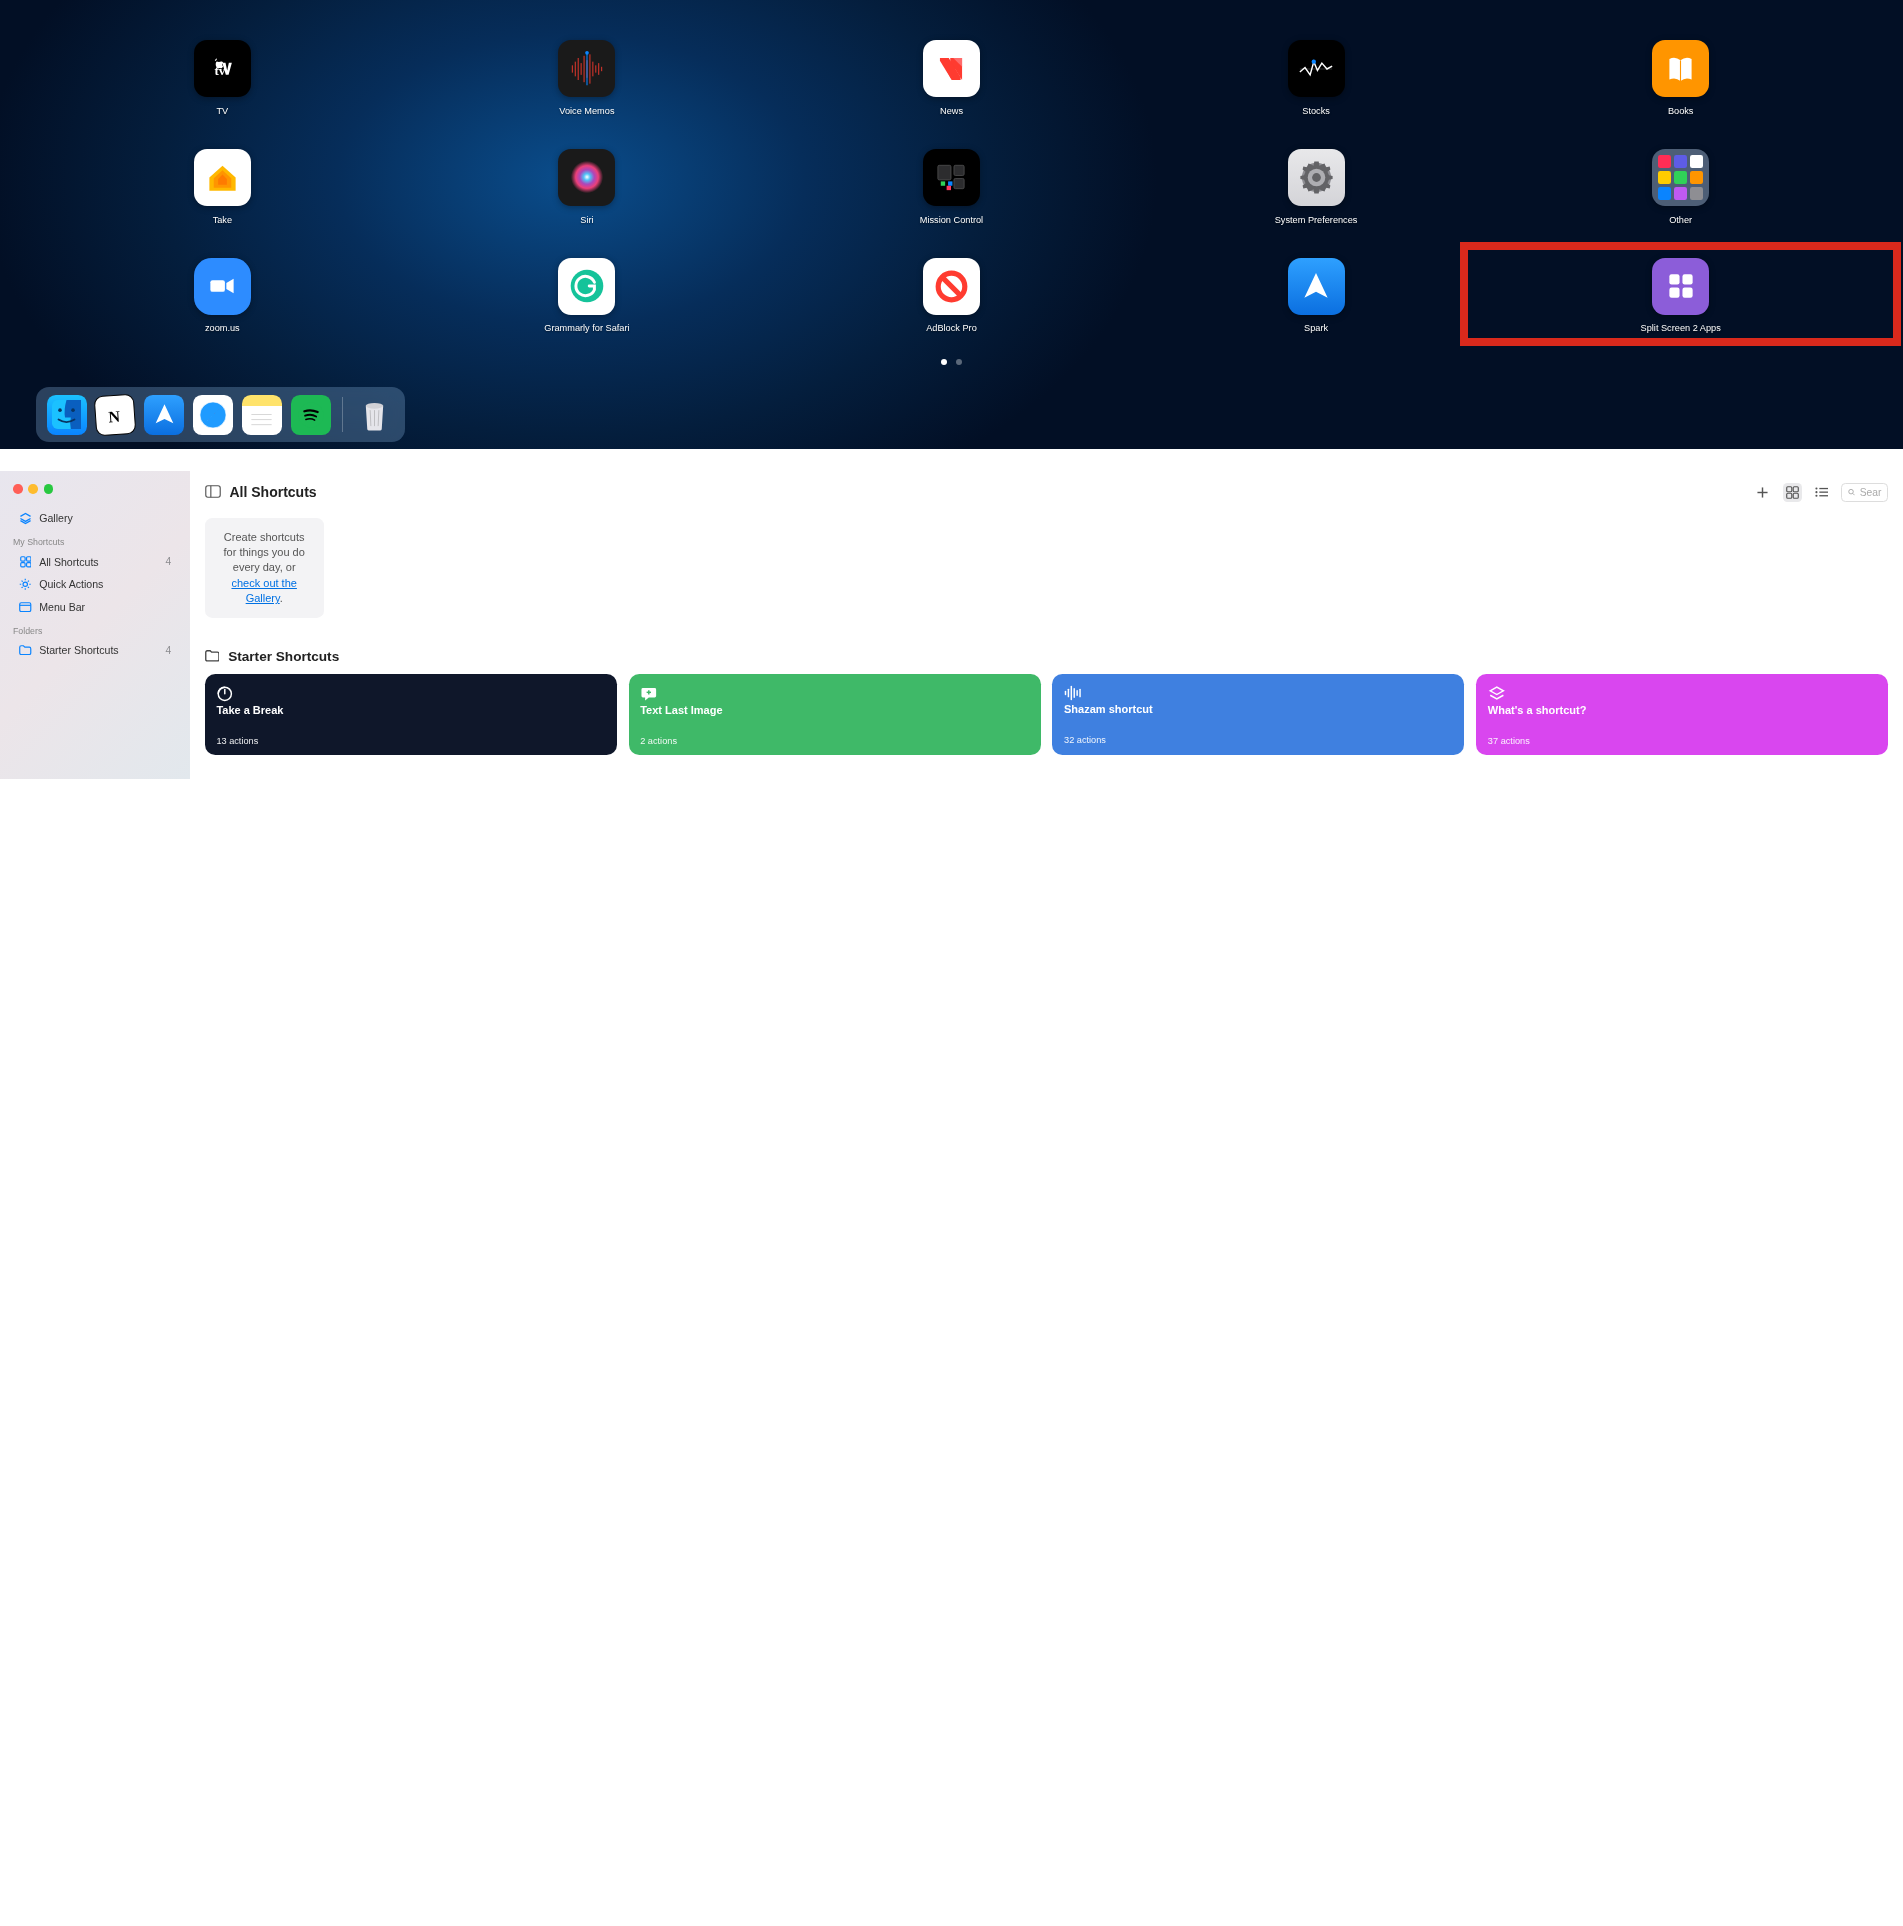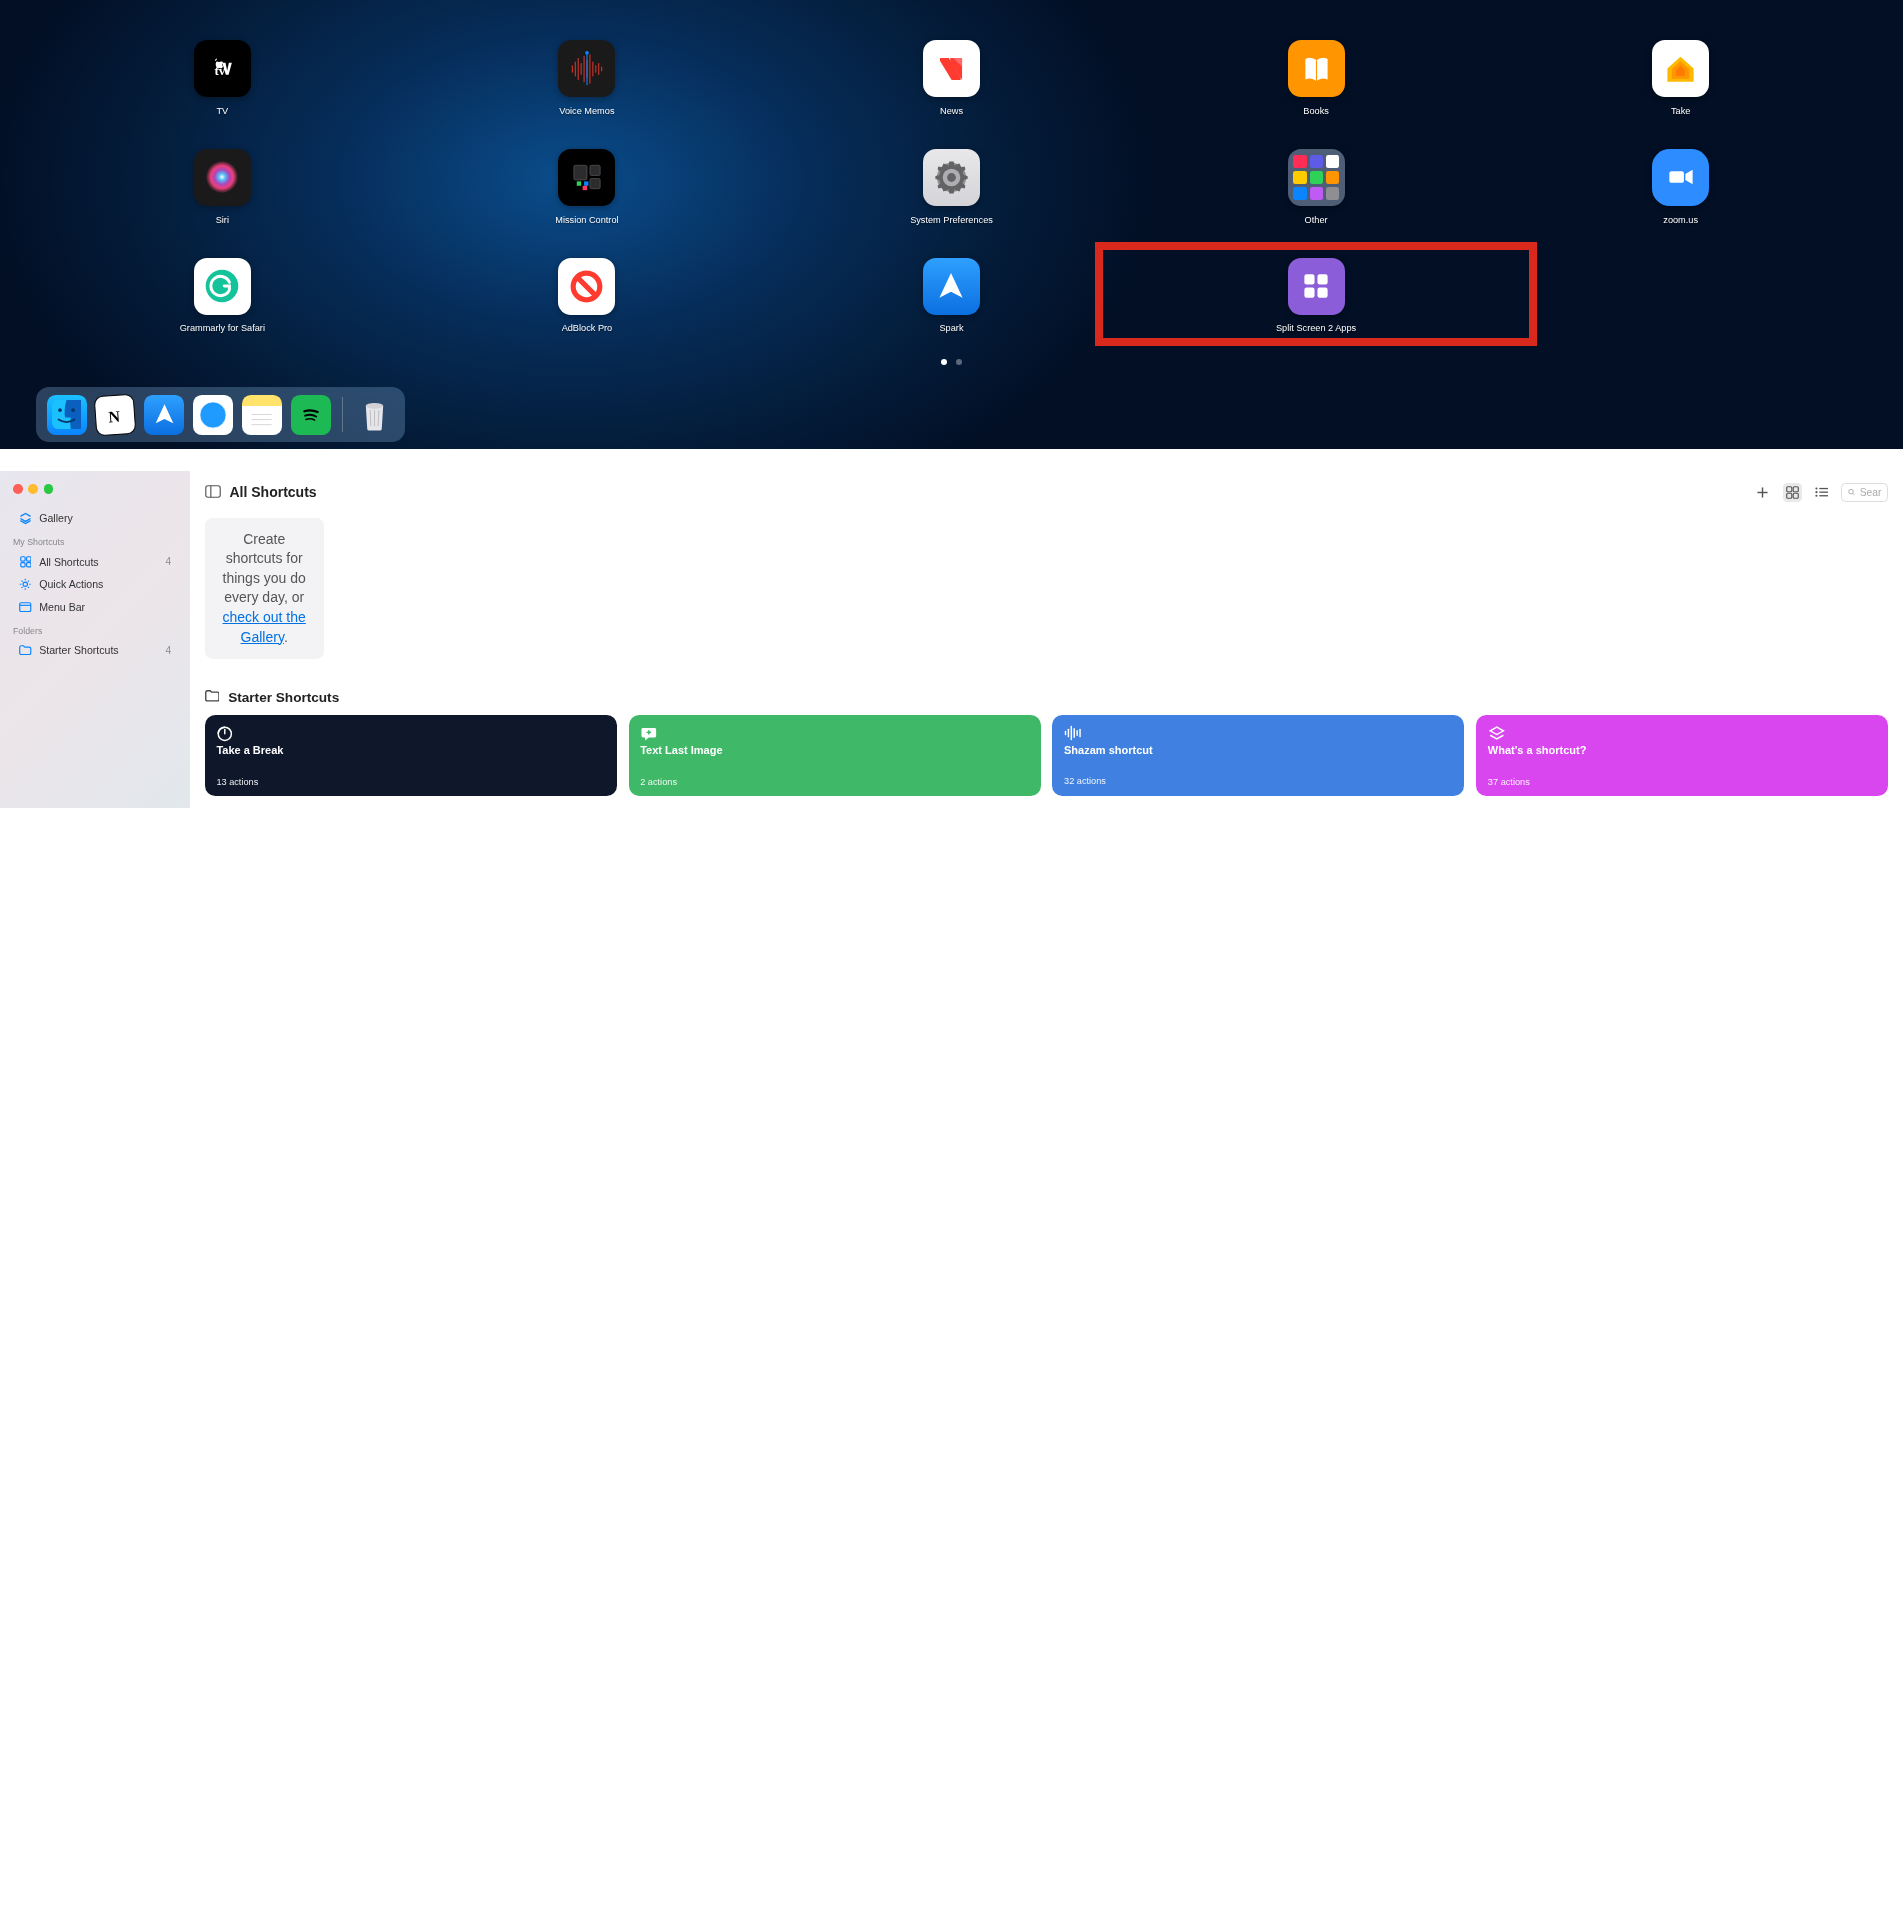--- a/index.html
+++ b/index.html
@@ -43,21 +43,21 @@
 
 .sc-main { flex: 1; padding: 11.7px 14.7px; background: #fff; }
 .sc-header { display: flex; align-items: center; justify-content: space-between; margin-bottom: 16px; }
 .sc-header-left { display: flex; align-items: center; gap: 8.8px; }
 .sc-title { font-size: 14px; font-weight: 700; color: #222; }
 .sc-header-right { display: flex; align-items: center; gap: 10.3px; }
 .sc-header-btn { width: 19px; height: 19px; display: flex; align-items: center; justify-content: center; color: #555; border-radius: 4.4px; }
 .sc-header-btn.active { background: #e9e9eb; }
 .sc-search { display: flex; align-items: center; gap: 4.4px; background: #fff; border: 0.7px solid #ddd; border-radius: 4.4px; padding: 2.9px 5.9px; color: #aaa; font-size: 10.3px; width: 47px; overflow: hidden; }
 
-.hint-card { background: #f3f3f5; border-radius: 7.3px; padding: 11.7px 13px; width: 119px; font-size: 14px; color: #555; text-align: center; line-height: 1.4; margin-bottom: 31px; }
+.hint-card { background: #f3f3f5; border-radius: 7.3px; padding: 11.7px 13px; width: 119px; font-size: 11px; color: #555; text-align: center; line-height: 1.4; margin-bottom: 31px; }
 .hint-card a { color: #0071e3; text-decoration: underline; }
 
 .sc-section-header { display: flex; align-items: center; gap: 8.8px; margin-bottom: 10.3px; }
 .sc-section-title { font-size: 13.6px; font-weight: 700; color: #222; }
 
 .sc-cards { display: grid; grid-template-columns: repeat(4, 1fr); gap: 11.7px; }
 .sc-card { border-radius: 10.3px; padding: 10.3px 11.7px; color: #fff; height: 81px; display: flex; flex-direction: column; justify-content: space-between; }
 .sc-card-icon { width: 19px; height: 19px; }
 .sc-card-title { font-size: 11px; font-weight: 700; line-height: 1.2; }
 .sc-card-sub { font-size: 9.2px; opacity: .92; margin-top: 19px; }
@@ -132,20 +132,30 @@
         <svg width="34" height="34" viewBox="0 0 46 46">
             <path fill="#ff3b30" d="M8 8 L22 30 L22 8 L38 8 L24 30 L24 38 L8 8 Z"></path>
             <path fill="#ff3b30" d="M38 8 L38 38 L24 16 L38 8 Z" opacity="1"></path>
             <polygon fill="#ff3b30" points="8,8 20,8 36,34 36,38 24,38 8,12"></polygon>
             <polygon fill="#ff6b6b" points="26,8 38,8 38,20"></polygon>
           </svg>
       </div>
       <span class="app-label">News</span>
     </div>
 
+    <div class="app-item">
+      <div class="app-icon-wrap bg-stocks">
+        <svg width="44" height="44" viewBox="0 0 60 60">
+            <line x1="8" y1="30" x2="52" y2="30" stroke="#444" stroke-width="1"></line>
+            <polyline points="8,34 15,28 22,38 27,20 32,32 38,22 45,30 52,26" fill="none" stroke="#fff" stroke-width="2"></polyline>
+            <circle cx="27" cy="20" r="3" fill="#0a84ff"></circle>
+          </svg>
+      </div>
+      <span class="app-label">Stocks</span>
+    </div>
 
     <div class="app-item">
       <div class="app-icon-wrap bg-books">
         <svg width="37" height="37" viewBox="0 0 50 50">
             <path fill="#fff" d="M10 12 Q18 8 25 14 Q32 8 40 12 L40 40 Q32 36 25 42 Q18 36 10 40 Z"></path>
             <line x1="25" y1="14" x2="25" y2="42" stroke="#ff9500" stroke-width="1.5"></line>
           </svg>
       </div>
       <span class="app-label">Books</span>
     </div>

